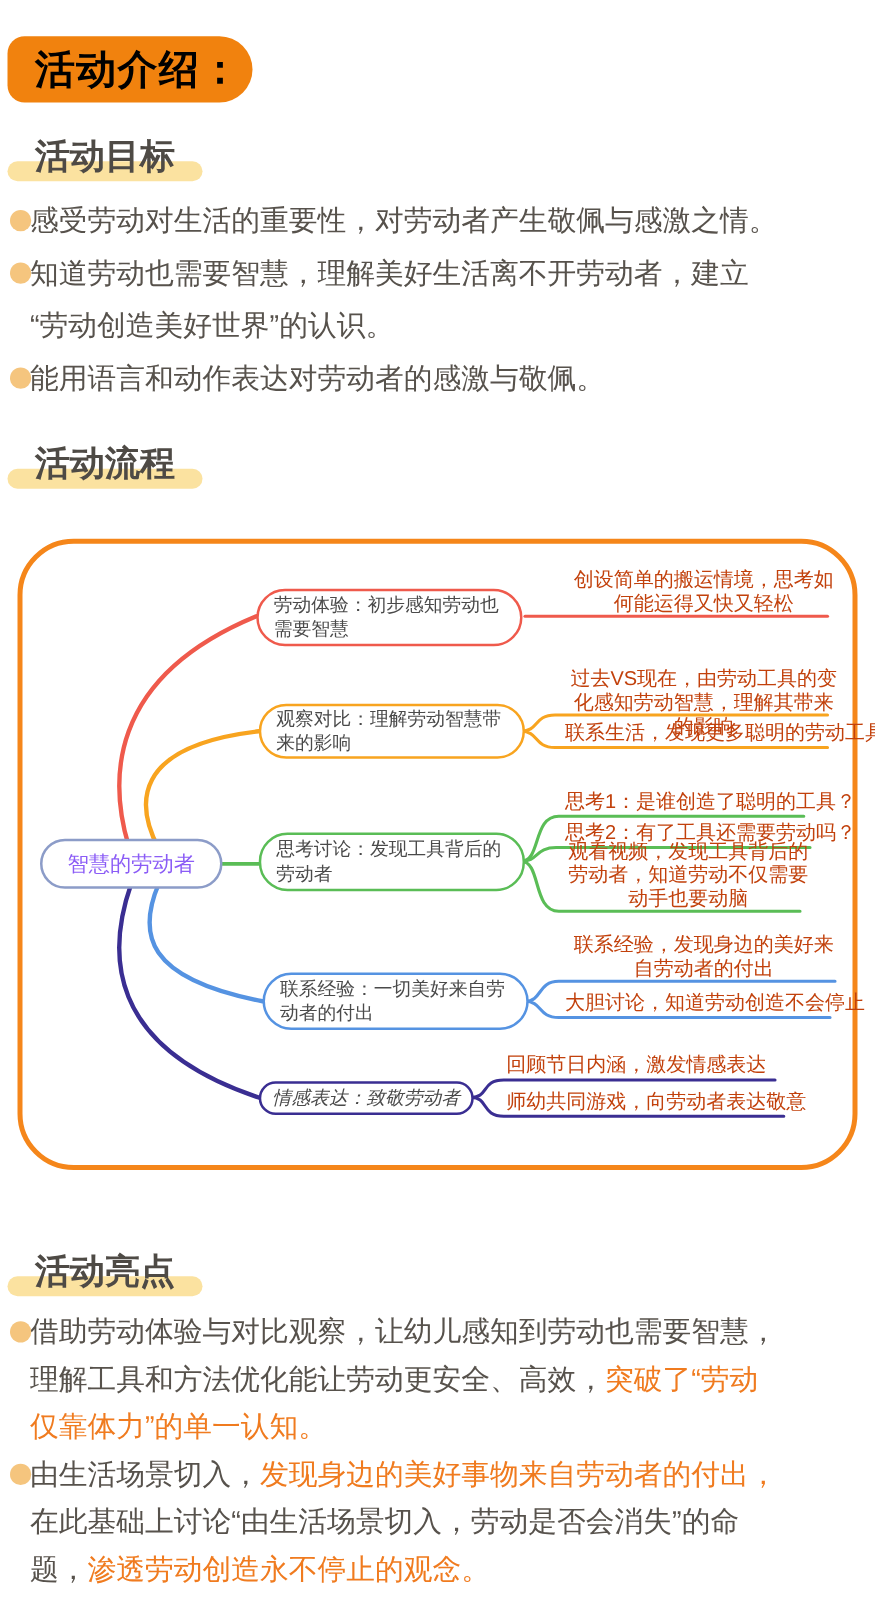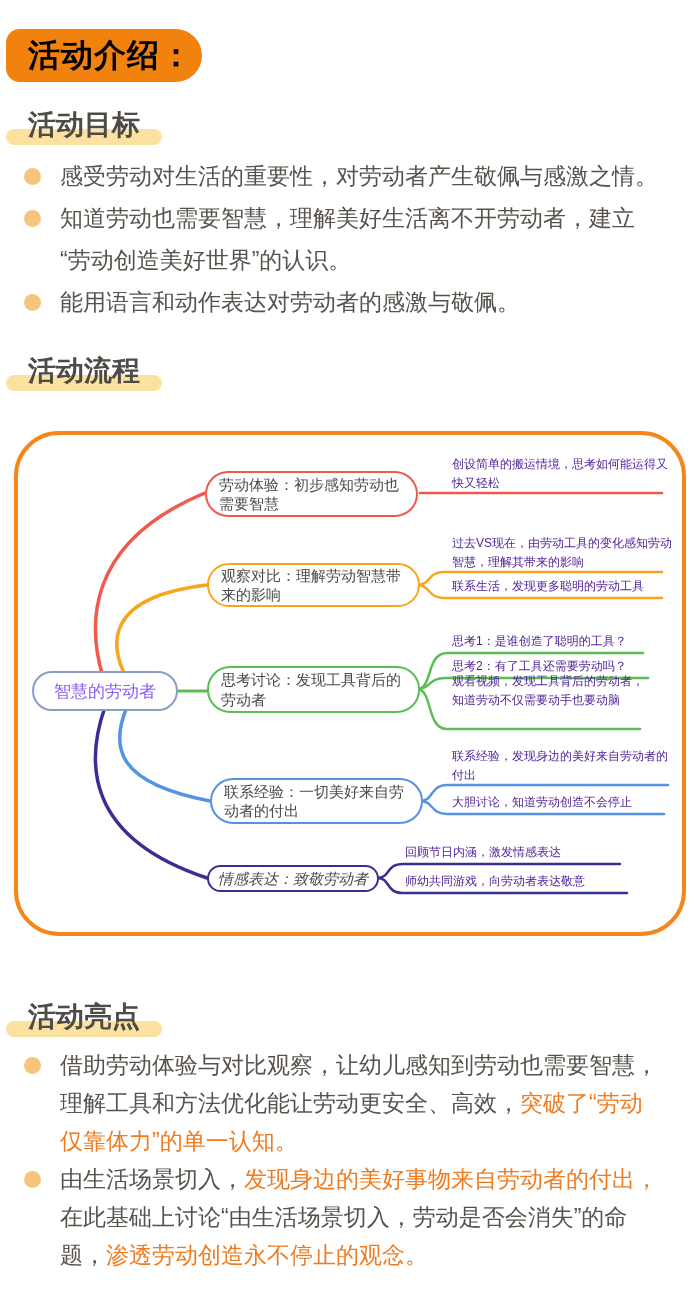--- a/index.html
+++ b/index.html
@@ -18,42 +18,42 @@
 
   
   .sec-head{position:absolute;left:28px;font-size:28px;font-weight:bold;
     color:#4E4A45;line-height:38px;}
   .sec-head .txt{position:relative;z-index:1;}
   .sec-head .hl{position:absolute;left:-22px;top:23px;width:156px;height:16px;
     background:#FBE2A0;border-radius:8px;z-index:0;}
 
   
   .bullets{position:absolute;left:0;width:700px;font-size:23px;color:#57524C;}
-  .bullet{position:relative;padding-left:44px;margin-left:16px;}
+  .bullet{position:relative;padding-left:24px;}
   .bullet .dot{position:absolute;left:8px;width:17px;height:17px;
     border-radius:50%;background:#F5C57E;}
   .bullets.lh42 .line{line-height:42px;height:42px;white-space:nowrap;}
   .bullets.lh42 .dot{top:13px;}
   .bullets.lh38 .line{line-height:38px;height:38px;white-space:nowrap;}
   .bullets.lh38 .dot{top:11px;}
   .em{color:#F07B1F;}
 
   
   #mindmap{position:absolute;left:14px;top:431px;width:672px;height:505px;}
   #mindmap .mm-border{position:absolute;left:0;top:0;right:0;bottom:0;
     border:4px solid #F5861A;border-radius:45px;pointer-events:none;}
   #mindmap svg{position:absolute;left:0;top:0;}
   .pill{position:absolute;background:#ffffff;border:2px solid #888;
     border-radius:23px;display:flex;align-items:center;box-sizing:border-box;
     font-size:15px;line-height:19.5px;color:#4A4A4A;padding:0 12px;}
   .root-pill{position:absolute;left:18px;top:240px;width:146px;height:40px;
     background:#fff;border:2px solid #8C9CC8;border-radius:21px;
     box-sizing:border-box;display:flex;align-items:center;justify-content:center;
     font-size:17px;color:#8b5cf6;white-space:nowrap;}
-  .leaf{position:absolute;font-size:12px;line-height:19px;color:#4c1d95;}
+  .leaf{position:absolute;font-size:16px;line-height:19px;color:#c2410c;text-align:center;}
   .nowrap{white-space:nowrap;}
 </style>
 </head>
 <body>
 
 <div id="badge">活动介绍：</div>
 
 <div class="sec-head" style="top:106px;">
   <span class="hl"></span>
   <span class="txt">活动目标</span>

